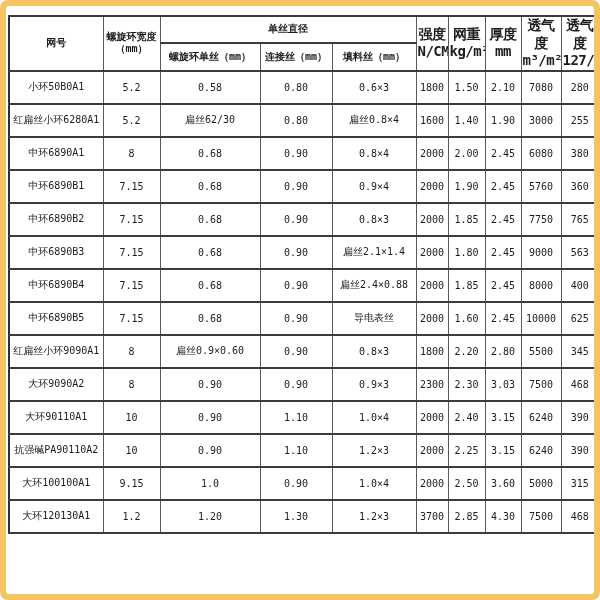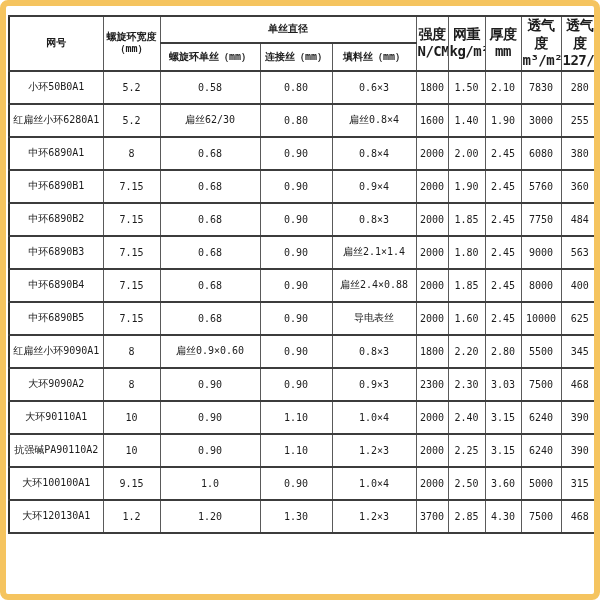--- a/index.html
+++ b/index.html
@@ -99,21 +99,21 @@
   <tbody>
       <tr>
         <td>小环50B0A1</td>
         <td>5.2</td>
         <td>0.58</td>
         <td>0.80</td>
         <td>0.6×3</td>
         <td>1800</td>
         <td>1.50</td>
         <td>2.10</td>
-        <td>7830</td>
+        <td>7080</td>
         <td>280</td>
       </tr>
       <tr>
         <td>红扁丝小环6280A1</td>
         <td>5.2</td>
         <td>扁丝62/30</td>
         <td>0.80</td>
         <td>扁丝0.8×4</td>
         <td>1600</td>
         <td>1.40</td>
@@ -148,21 +148,21 @@
       <tr>
         <td>中环6890B2</td>
         <td>7.15</td>
         <td>0.68</td>
         <td>0.90</td>
         <td>0.8×3</td>
         <td>2000</td>
         <td>1.85</td>
         <td>2.45</td>
         <td>7750</td>
-        <td>484</td>
+        <td>765</td>
       </tr>
       <tr>
         <td>中环6890B3</td>
         <td>7.15</td>
         <td>0.68</td>
         <td>0.90</td>
         <td>扁丝2.1×1.4</td>
         <td>2000</td>
         <td>1.80</td>
         <td>2.45</td>

